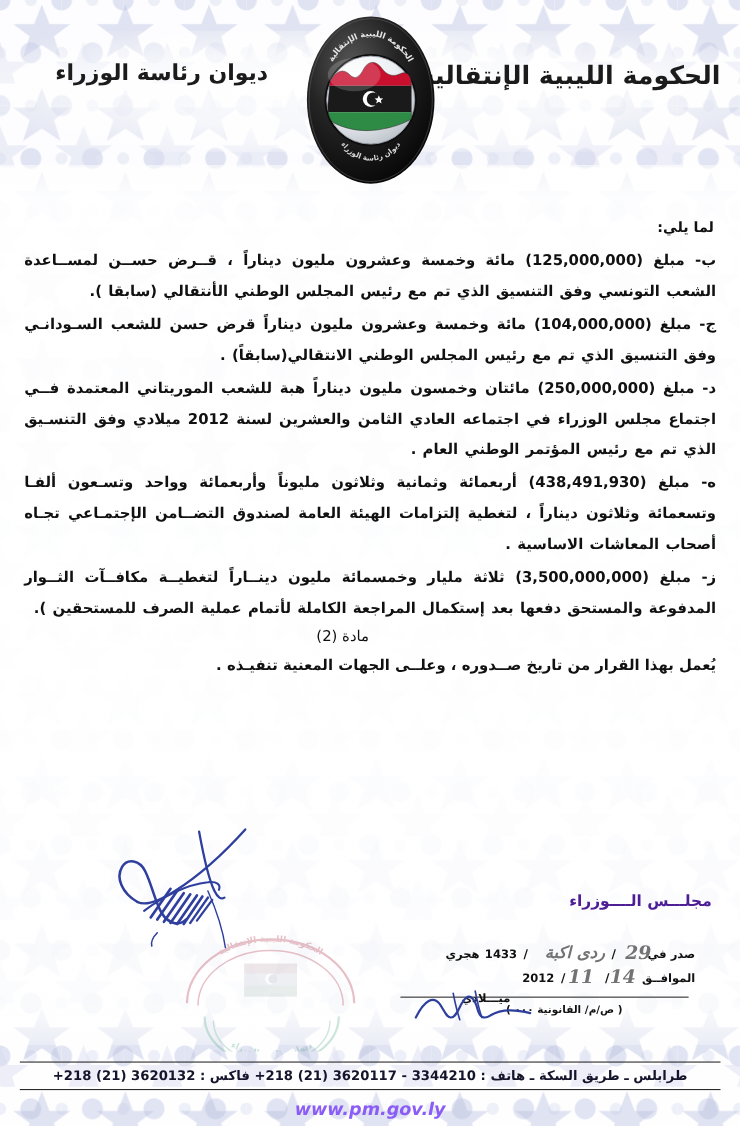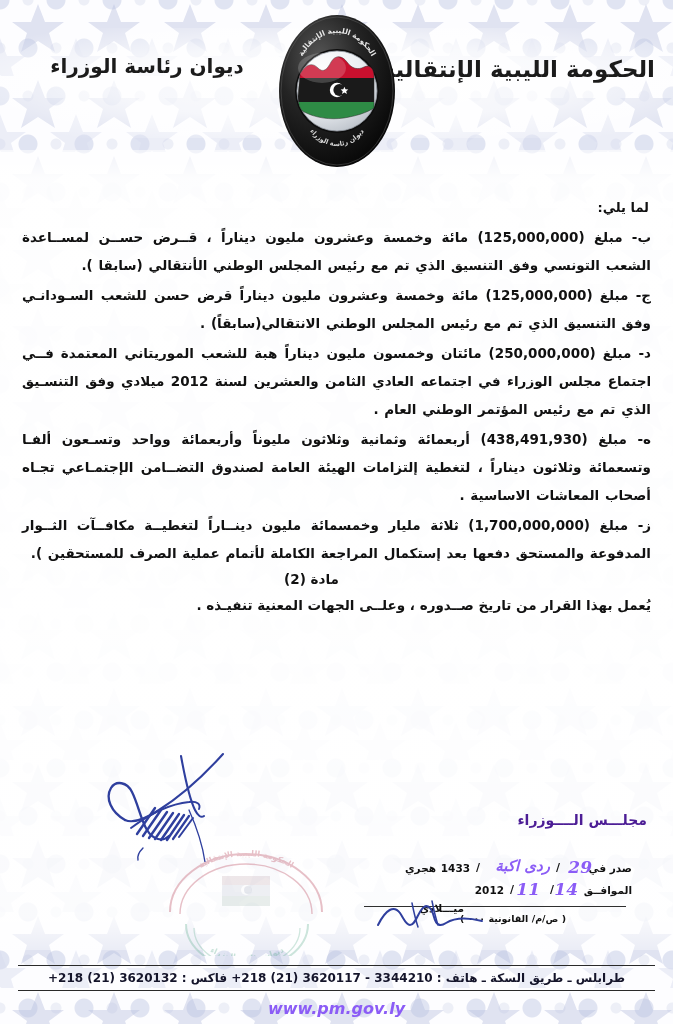--- a/index.html
+++ b/index.html
@@ -137,21 +137,21 @@
     text-align: justify;
     text-align-last: right;
     margin: 0 0 2px 0;
     letter-spacing: -0.1px;
     word-spacing: 1px;
   }
 
   .article-heading {
     text-align: center;
     font-size: 13.5px;
-    font-weight: bold;
+    font-weight: normal;
     margin: 4px 0 4px 0;
     padding-right: 50px;
   }
   .article-body {
     font-size: 13.5px;
     font-weight: bold;
     line-height: 28px;
     text-align: right;
     margin: 0;
   }
@@ -203,21 +203,21 @@
     position: relative;
     height: 22px;
     font-size: 10.5px;
     font-weight: bold;
     white-space: nowrap;
   }
   .date-row .lbl { position:absolute; right: 0; top: 4px; }
   .date-row .hand {
     position: absolute;
     font-family: "DejaVu Serif", "Liberation Serif", serif;
-    color: #8b5cf6;
+    color: #737373;
     font-size: 17px;
     font-weight: bold;
     font-style: italic;
     top: -1px;
   }
   .date-row .sep { position:absolute; top: 3px; font-size: 11px; }
   .date-rule {
     margin-top: 4px;
     border-top: 1.6px solid #2f2f2f;
     width: 262px;
@@ -377,28 +377,28 @@
     </div>
   </div>
 
   <div class="body-block">
 
     <p class="intro-line">لما يلي:</p>
 
 
     <p class="clause">ب- مبلغ (125,000,000) مائة وخمسة وعشرون مليون ديناراً ، قــرض حســن  لمســاعدة الشعب التونسي وفق التنسيق الذي تم مع رئيس المجلس الوطني الأنتقالي (سابقا ).</p>
 
-    <p class="clause">ج- مبلغ (125,000,000) مائة وخمسة وعشرون مليون ديناراً قرض حسن للشعب السـودانـي وفق التنسيق الذي تم مع رئيس المجلس الوطني الانتقالي(سابقاً) .</p>
+    <p class="clause">ج- مبلغ (104,000,000) مائة وخمسة وعشرون مليون ديناراً قرض حسن للشعب السـودانـي وفق التنسيق الذي تم مع رئيس المجلس الوطني الانتقالي(سابقاً) .</p>
 
     <p class="clause">د- مبلغ (250,000,000) مائتان وخمسون مليون ديناراً هبة للشعب الموريتاني المعتمدة فــي اجتماع مجلس الوزراء في اجتماعه العادي الثامن والعشرين لسنة 2012 ميلادي وفق التنسـيق الذي تم مع رئيس المؤتمر الوطني العام .</p>
 
     <p class="clause">ه- مبلغ (438,491,930) أربعمائة وثمانية وثلاثون مليوناً وأربعمائة وواحد وتسـعون ألفـا وتسعمائة وثلاثون ديناراً ، لتغطية إلتزامات الهيئة العامة لصندوق التضــامن الإجتمـاعي تجـاه أصحاب المعاشات الاساسية .</p>
 
 
-    <p class="clause">ز- مبلغ (1,700,000,000) ثلاثة مليار وخمسمائة مليون دينــاراً لتغطيــة مكافــآت الثــوار المدفوعة والمستحق دفعها بعد إستكمال المراجعة الكاملة لأتمام عملية الصرف للمستحقين ).</p>
+    <p class="clause">ز- مبلغ (3,500,000,000) ثلاثة مليار وخمسمائة مليون دينــاراً لتغطيــة مكافــآت الثــوار المدفوعة والمستحق دفعها بعد إستكمال المراجعة الكاملة لأتمام عملية الصرف للمستحقين ).</p>
 
     <p class="article-heading">مادة (2)</p>
 
     <p class="article-body">يُعمل بهذا القرار من تاريخ صــدوره ، وعلــى الجهات المعنية تنفيـذه .</p>
   </div>
 
   <div class="signature-ink">
     <svg viewBox="0 0 190 110" aria-hidden="true">
       <g fill="none" stroke="#2f3f9e" stroke-linecap="round" stroke-linejoin="round">
         <path d="M138 2 C120 22, 96 44, 74 58 C60 67, 48 72, 40 68" stroke-width="2.1"></path>

